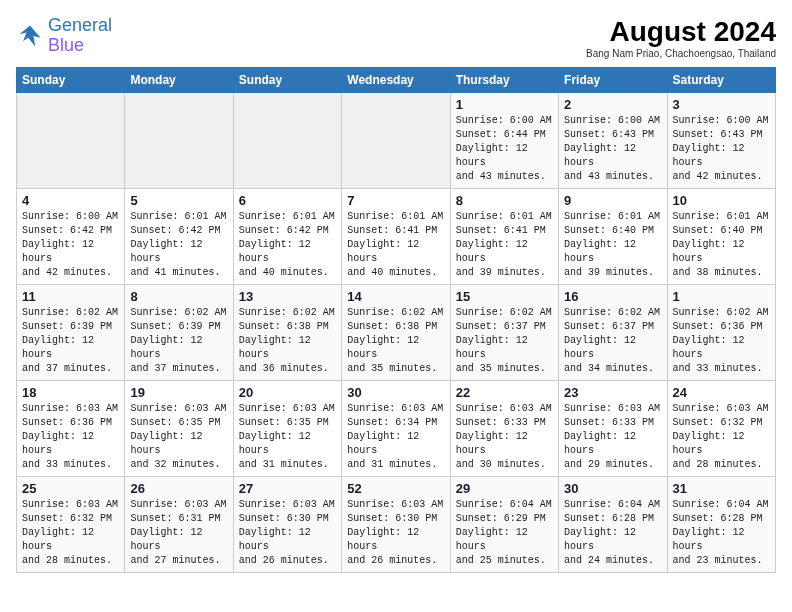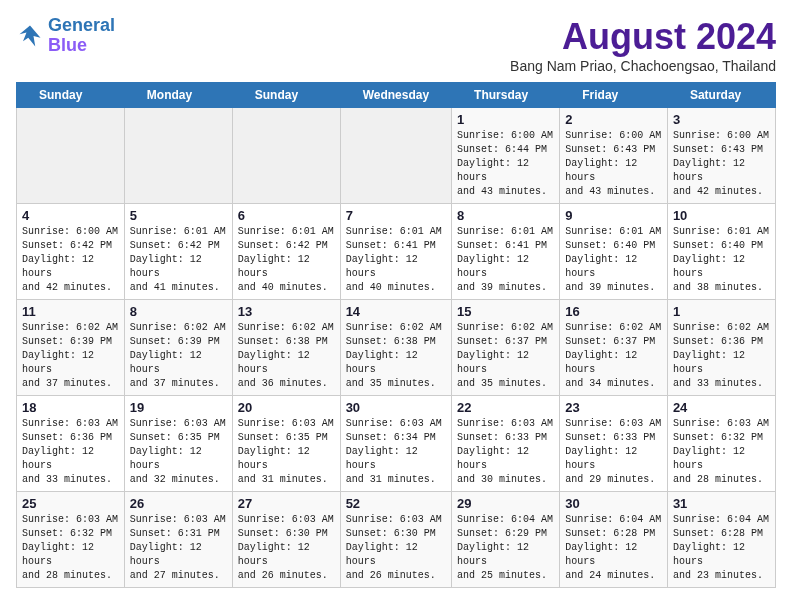--- a/index.html
+++ b/index.html
@@ -16,53 +16,53 @@
       align-items: flex-start;
       margin-bottom: 8px;
     }
     .logo {
       display: flex;
       align-items: center;
       gap: 4px;
     }
     .logo-text {
       font-size: 18px;
-      font-weight: bold;
+      font-weight: normal;
       color: #1a1a2e;
       line-height: 1.1;
     }
     .logo-text span {
       color: #2e75b6;
     }
     .logo-bird {
       width: 28px;
       height: 28px;
     }
     .title-block {
       text-align: right;
     }
     .month-title {
-      font-size: 36px;
+      font-size: 28px;
       font-weight: bold;
-      color: #4c1d95;
+      color: #000000;
     }
     .subtitle {
-      font-size: 14px;
+      font-size: 10px;
       color: #333;
     }
     table {
       width: 100%;
       border-collapse: collapse;
       font-size: 10.5px;
     }
     thead tr th {
       background-color: #2e75b6;
       color: #fff;
       text-align: left;
-      padding: 5px 22px;
+      padding: 5px 5px;
       font-size: 12px;
       font-weight: bold;
       border: 1px solid #2e75b6;
     }
     tbody tr td {
       border: 1px solid #ccc;
       vertical-align: top;
       padding: 4px 5px;
       width: 14.28%;
       min-height: 80px;

